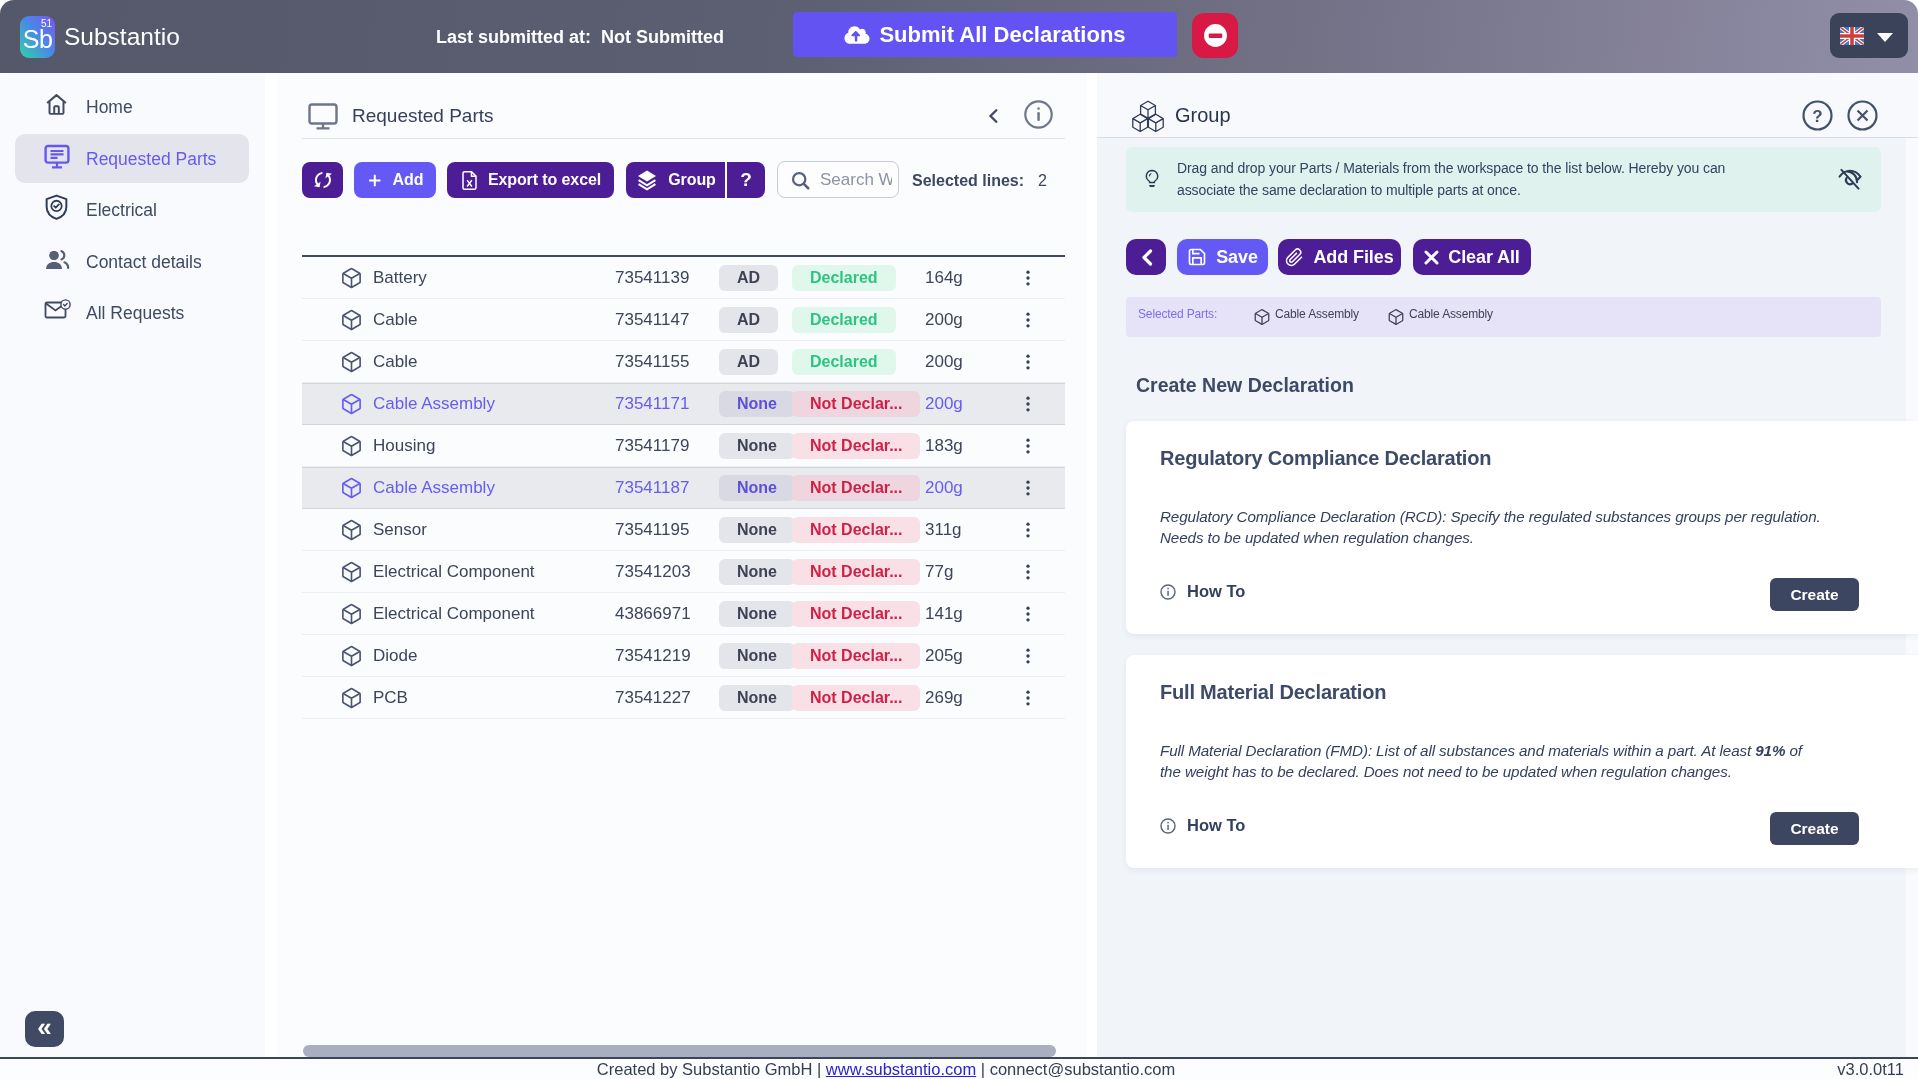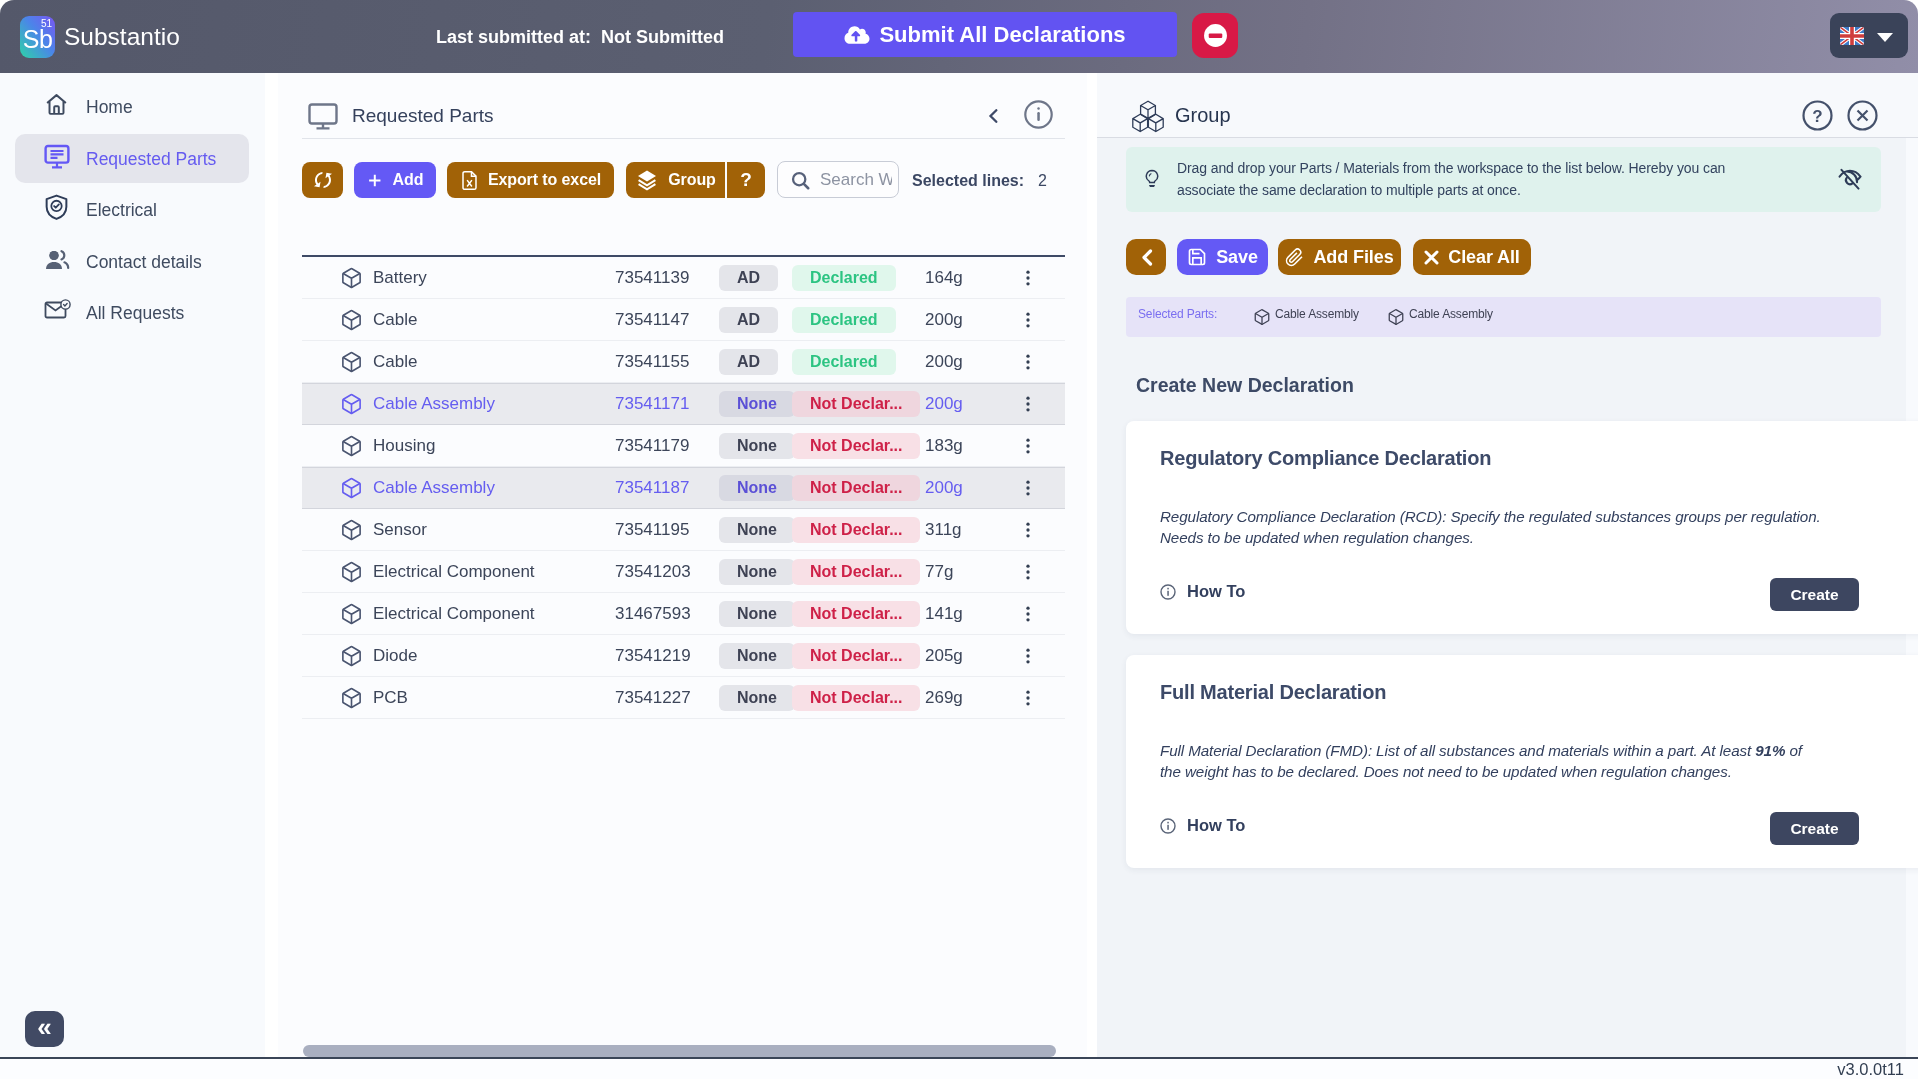--- a/index.html
+++ b/index.html
@@ -22,21 +22,21 @@
 .sitem{position:absolute;left:0;width:265px;height:40px;color:#3f4b60;font-size:17.5px}
 .sitem .ic{position:absolute;left:44px;top:50%;transform:translateY(-50%)}
 .sitem .tx{position:absolute;left:86px;top:50%;transform:translateY(-50%)}
 #selpill{position:absolute;left:15px;top:61px;width:234px;height:49px;border-radius:10px;background:#e4e5ec}
 
 #mid{position:absolute;left:278px;top:73px;width:809px;height:985px;background:#fbfcfe}
 #mid .phead{position:absolute;left:24px;top:0;width:763px;height:66px;border-bottom:1px solid #e1e4ea}
 #mtitle{position:absolute;left:74px;top:32px;line-height:22px;font-size:19px;color:#35415c}
 
 .btn{display:flex;align-items:center;justify-content:center;gap:9px;border-radius:8px;color:#fff;font-size:16px;font-weight:bold;letter-spacing:-.1px}
-.dark{background:#a16207}
+.dark{background:#4c1d95}
 .purple{background:#6459f5}
 
 #thead{position:absolute;left:24px;top:144px;width:763px;height:40px;font-weight:bold;font-size:17px;color:#3b4763}
 #thead div{position:absolute;top:9px}
 #theadline{position:absolute;left:24px;top:182px;width:763px;height:2px;background:#3e4a66}
 .trow{position:absolute;left:24px;width:763px;height:42px;font-size:17px;color:#3c4559}
 .trow.sep{border-bottom:1px solid #eceef2}
 .trow.sel{background:#e9eaee;border-top:1px solid #d3d5dc;border-bottom:1px solid #d3d5dc;color:#655df0}
 .cell{position:absolute;top:50%;transform:translateY(-50%)}
 .pill{display:inline-block;border-radius:6px;font-weight:bold;font-size:16px;padding:4px 18px}
@@ -303,21 +303,21 @@
 <div class="cell" style="left:623px">77g</div>
 <svg class="cell" style="left:716px;color:#333f52" width="20" height="20" viewBox="0 0 24 24">
         <use href="#dots"></use>
       </svg>
 </div>
 <div class="trow sep" style="top:520px">
 <svg class="cell" style="left:38px;color:#4a5570" width="23" height="25" viewBox="0 0 24 24">
         <use href="#cube"></use>
       </svg>
 <div class="cell" style="left:71px">Electrical Component</div>
-<div class="cell" style="left:313px">31467593</div>
+<div class="cell" style="left:313px">43866971</div>
 <div class="cell" style="left:417px"><span class="pill gray">None</span></div>
 <div class="cell" style="left:490px"><span class="pill red">Not Declar...</span></div>
 <div class="cell" style="left:623px">141g</div>
 <svg class="cell" style="left:716px;color:#333f52" width="20" height="20" viewBox="0 0 24 24">
         <use href="#dots"></use>
       </svg>
 </div>
 <div class="trow sep" style="top:562px">
 <svg class="cell" style="left:38px;color:#4a5570" width="23" height="25" viewBox="0 0 24 24">
         <use href="#cube"></use>
@@ -424,14 +424,15 @@
             <rect x="7.3" y="6.8" width="1.5" height="5" fill="#5a6478"></rect>
             <rect x="7.3" y="3.8" width="1.5" height="1.6" fill="#5a6478"></rect>
           </svg>How To</div>
       <div class="createbtn">Create</div>
     </div>
   </div>
 </div>
 
 <div id="footline"></div>
 <div id="footer">
+  <div class="mid">Created by Substantio GmbH | <a href="#">www.substantio.com</a> | connect@substantio.com</div>
   <div class="ver">v3.0.0t11</div>
 </div>
 
 </body></html>

